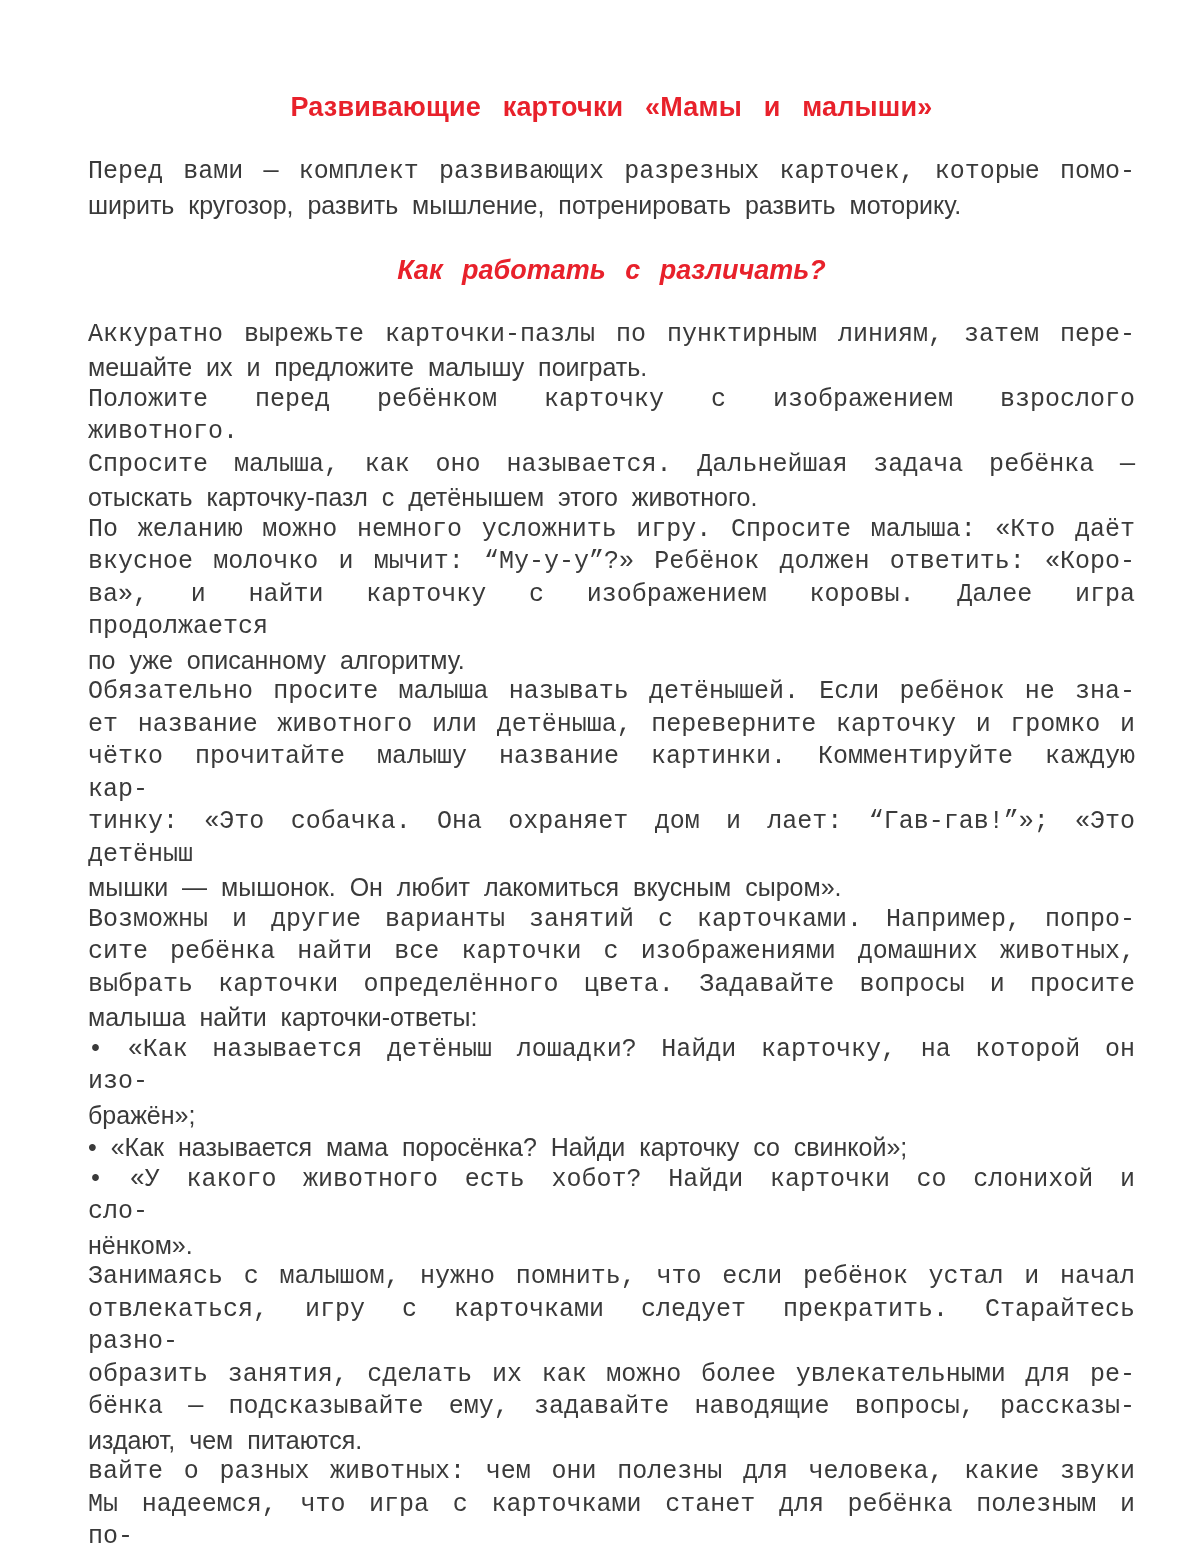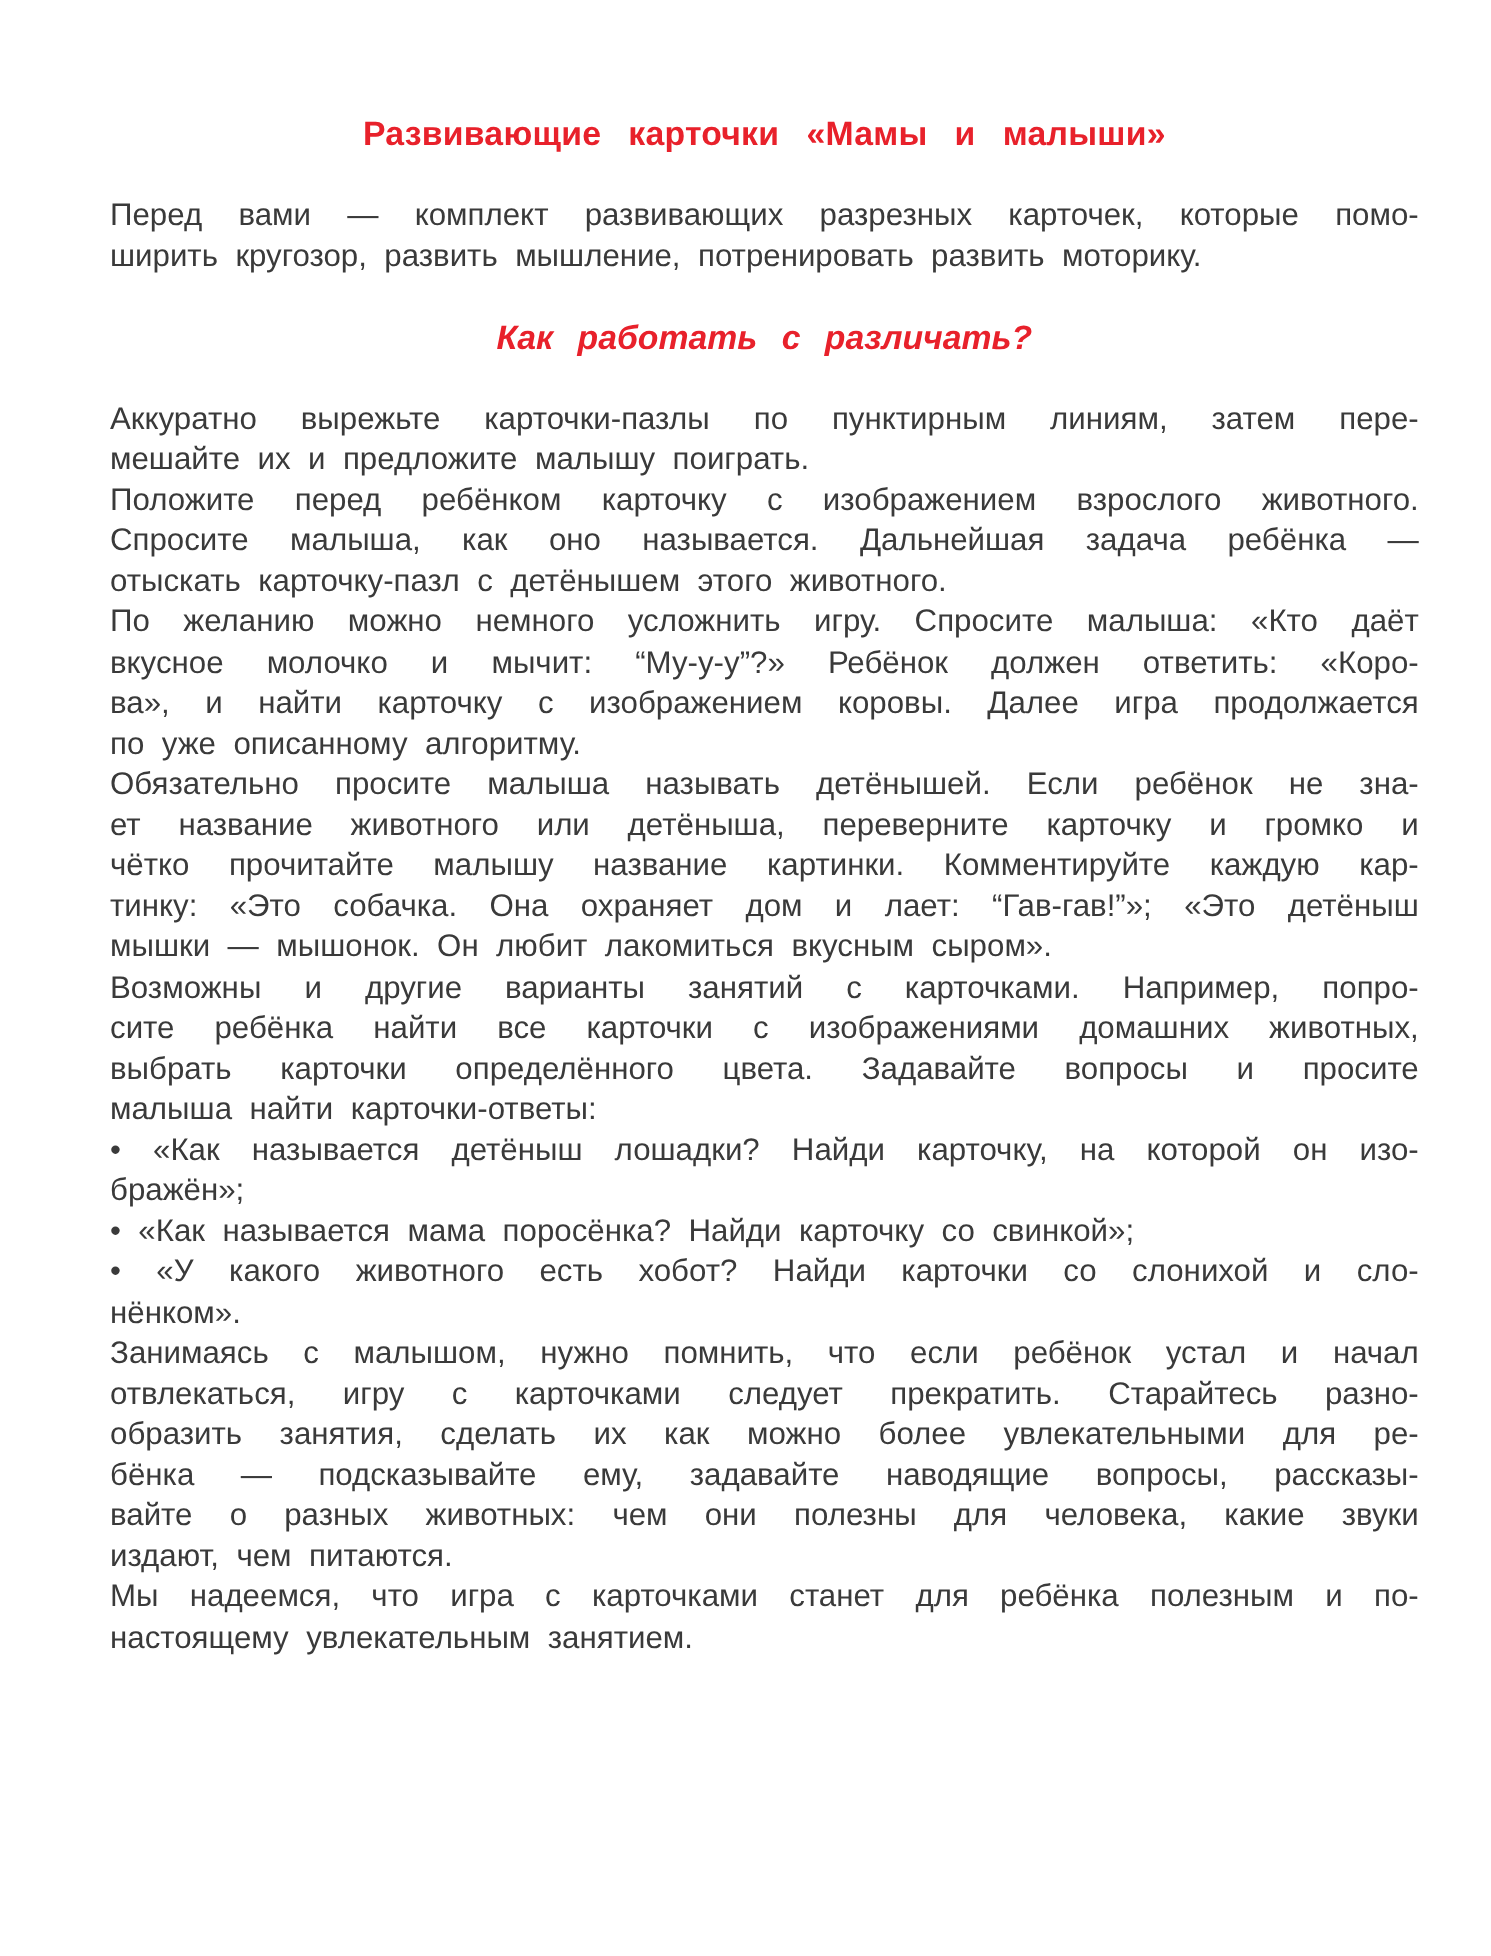--- a/index.html
+++ b/index.html
@@ -54,20 +54,21 @@
     font-size: 25px;
     line-height: 32.5px;
     word-spacing: 7px;
     white-space: normal;
   }
   .line.just {
     word-spacing: 4px;
     text-align: justify;
     text-align-last: justify;
     text-justify: inter-word;
+    font-family: Liberation Mono, monospace;
   }
   .closing {
     font-size: 25px;
     font-style: italic;
     text-align: right;
     word-spacing: 8px;
     line-height: 32.5px;
   }
 </style>
 </head>
@@ -112,22 +113,22 @@
         <div class="line">малыша найти карточки-ответы:</div>
         <div class="line just">• «Как называется детёныш лошадки? Найди карточку, на которой он изо-</div>
         <div class="line">бражён»;</div>
         <div class="line">• «Как называется мама поросёнка? Найди карточку со свинкой»;</div>
         <div class="line just">• «У какого животного есть хобот? Найди карточки со слонихой и сло-</div>
         <div class="line">нёнком».</div>
         <div class="line just">Занимаясь с малышом, нужно помнить, что если ребёнок устал и начал</div>
         <div class="line just">отвлекаться, игру с карточками следует прекратить. Старайтесь разно-</div>
         <div class="line just">образить занятия, сделать их как можно более увлекательными для ре-</div>
         <div class="line just">бёнка — подсказывайте ему, задавайте наводящие вопросы, рассказы-</div>
+        <div class="line">издают, чем питаются.</div>
         <div class="line just">вайте о разных животных: чем они полезны для человека, какие звуки</div>
-        <div class="line">издают, чем питаются.</div>
         <div class="line just">Мы надеемся, что игра с карточками станет для ребёнка полезным и по-</div>
         <div class="line">настоящему увлекательным занятием.</div>
       </div>
 
     <div class="gap"></div>
 
 
   </div>
 </div>
 

